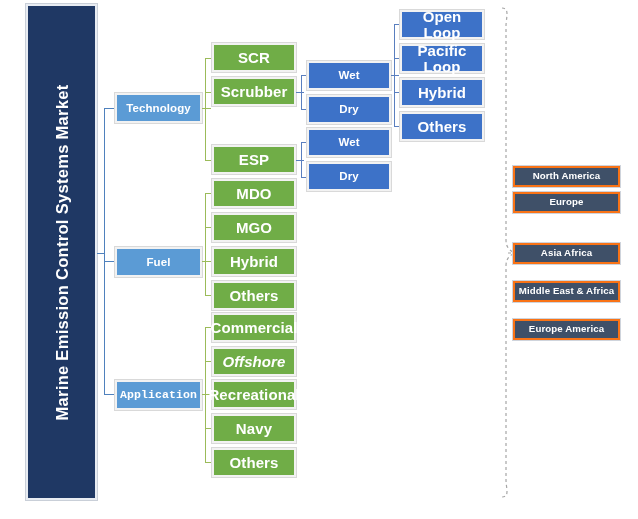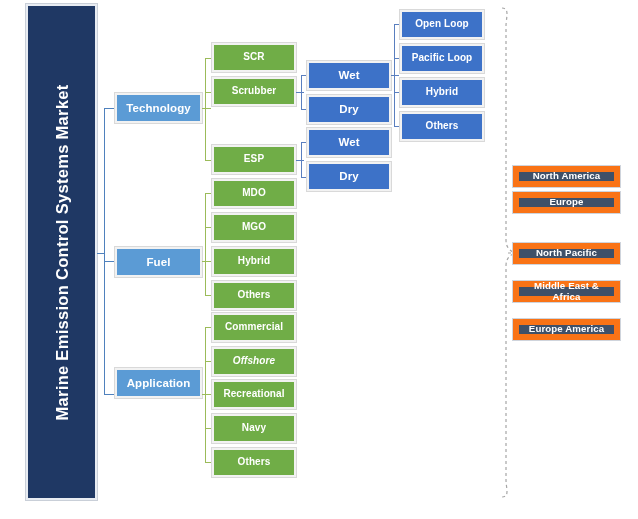--- a/index.html
+++ b/index.html
@@ -61,46 +61,46 @@
     height: 30px;
     background: #5b9bd5;
     font-size: 11.5px;
   }
   
   .grn {
     left: 212px;
     width: 84px;
     height: 29px;
     background: #70ad47;
-    font-size: 10px;
+    font-size: 15px;
   }
   
   .blu3 {
     left: 307px;
     width: 84px;
     height: 29px;
     background: #3d72c8;
     font-size: 11.5px;
   }
   
   .blu4 {
     left: 400px;
     width: 84px;
     height: 29px;
     background: #3d72c8;
-    font-size: 10px;
+    font-size: 15px;
   }
   
   .region {
     left: 513px;
     width: 107px;
     height: 21px;
     background: #3f5068;
     font-size: 9.7px;
-    border: 6px solid #f97316;
+    border: 2px solid #f97316;
     box-shadow: 0 0 0 1px #cfd4dc;
   }
   
   .ln {
     position: absolute;
     background: transparent;
   }
   .ln.v { width: 0; border-left-width: 1px; border-left-style: solid; }
   .ln.h { height: 0; border-top-width: 1px; border-top-style: solid; }
   .blue-line { border-color: #4f81bd; }
@@ -133,21 +133,21 @@
   <div class="ln h blue-line" style="left:104px; top:261px; width:11px;"></div>
 
   <div class="ln h blue-line" style="left:104px; top:394px; width:11px;"></div>
 
   <div class="box cat" style="top:247px;">
     <span>Fuel</span>
   </div>
   <div class="box cat" style="top:93px;">
     <span>Technology</span>
   </div>
-  <div class="box cat" style="top:368px;">
+  <div class="box cat" style="top:380px;font-family:Liberation Mono, monospace;">
     <span>Application</span>
   </div>
 
   <div class="ln h green-line" style="left:202px; top:108px; width:9px;"></div>
   <div class="ln v green-line" style="left:205px; top:58px; height:102px;"></div>
   <div class="ln h green-line" style="left:205px; top:58px; width:8px;"></div>
   <div class="ln h green-line" style="left:205px; top:92px; width:8px;"></div>
   <div class="ln h green-line" style="left:205px; top:160px; width:8px;"></div>
 
   <div class="box grn" style="top:43px;">
@@ -259,21 +259,21 @@
     <path d="M 22 253 L 32 253" fill="none" stroke="#a6a6a6" stroke-width="1.2" stroke-dasharray="3,3"></path>
   </svg>
 
   <div class="box region" style="top:166px;">
     <span>North America</span>
   </div>
   <div class="box region" style="top:192px;">
     <span>Europe</span>
   </div>
   <div class="box region" style="top:243px;">
-    <span>North Pacific</span>
+    <span>Asia Africa</span>
   </div>
   <div class="box region" style="top:281px;">
     <span>Middle East &amp; Africa</span>
   </div>
   <div class="box region" style="top:319px;">
     <span>Europe America</span>
   </div>
 
 </div>
 

